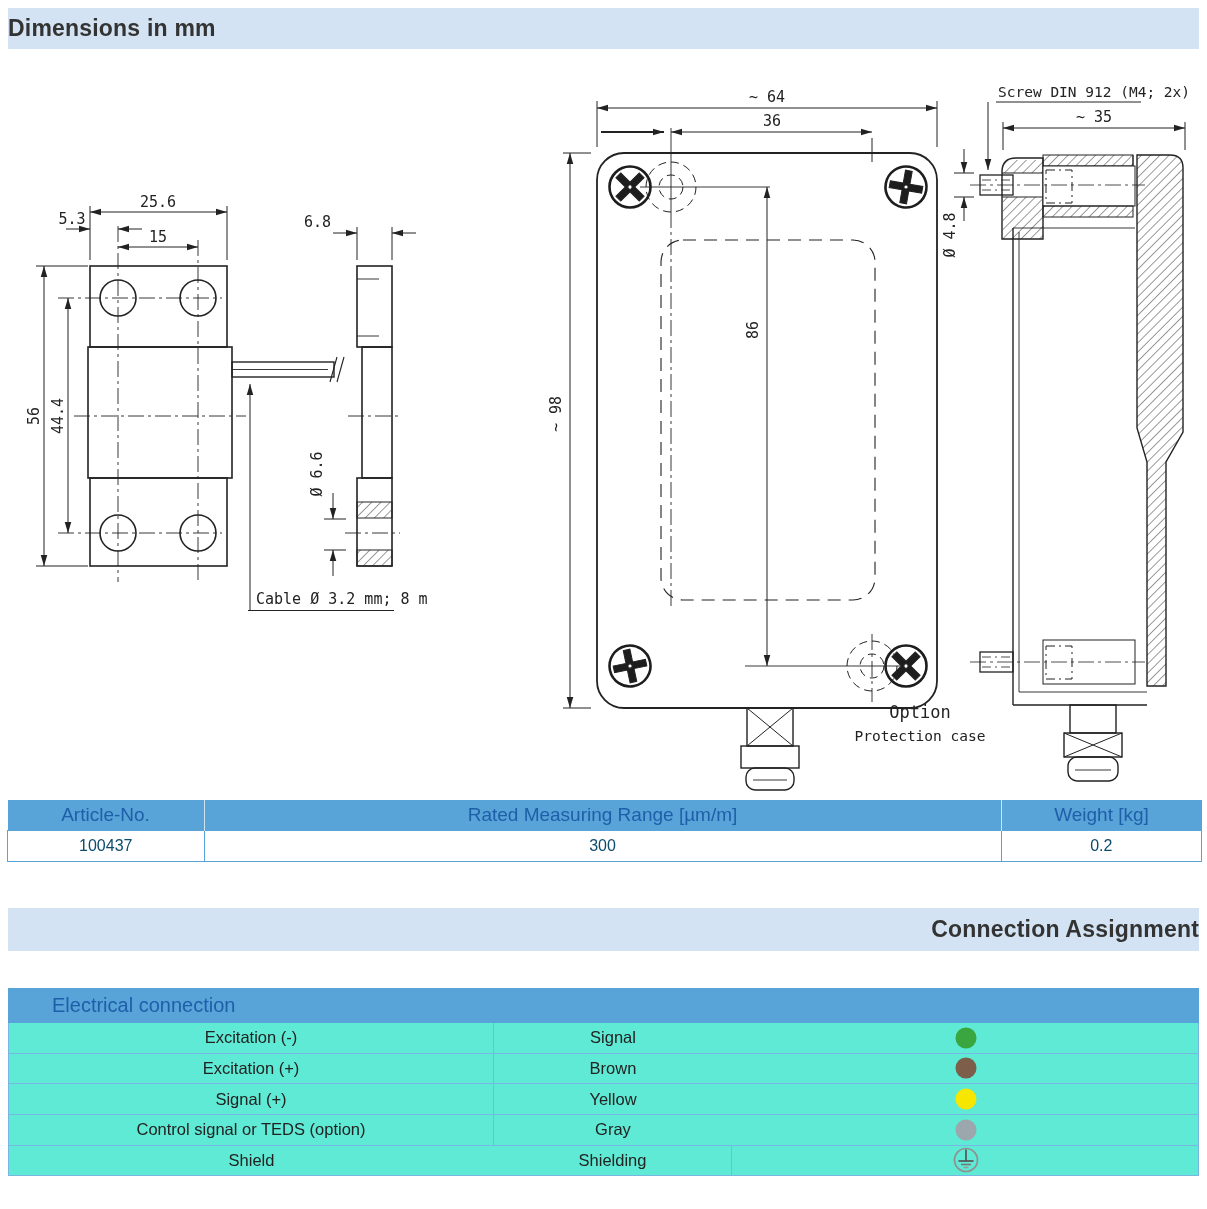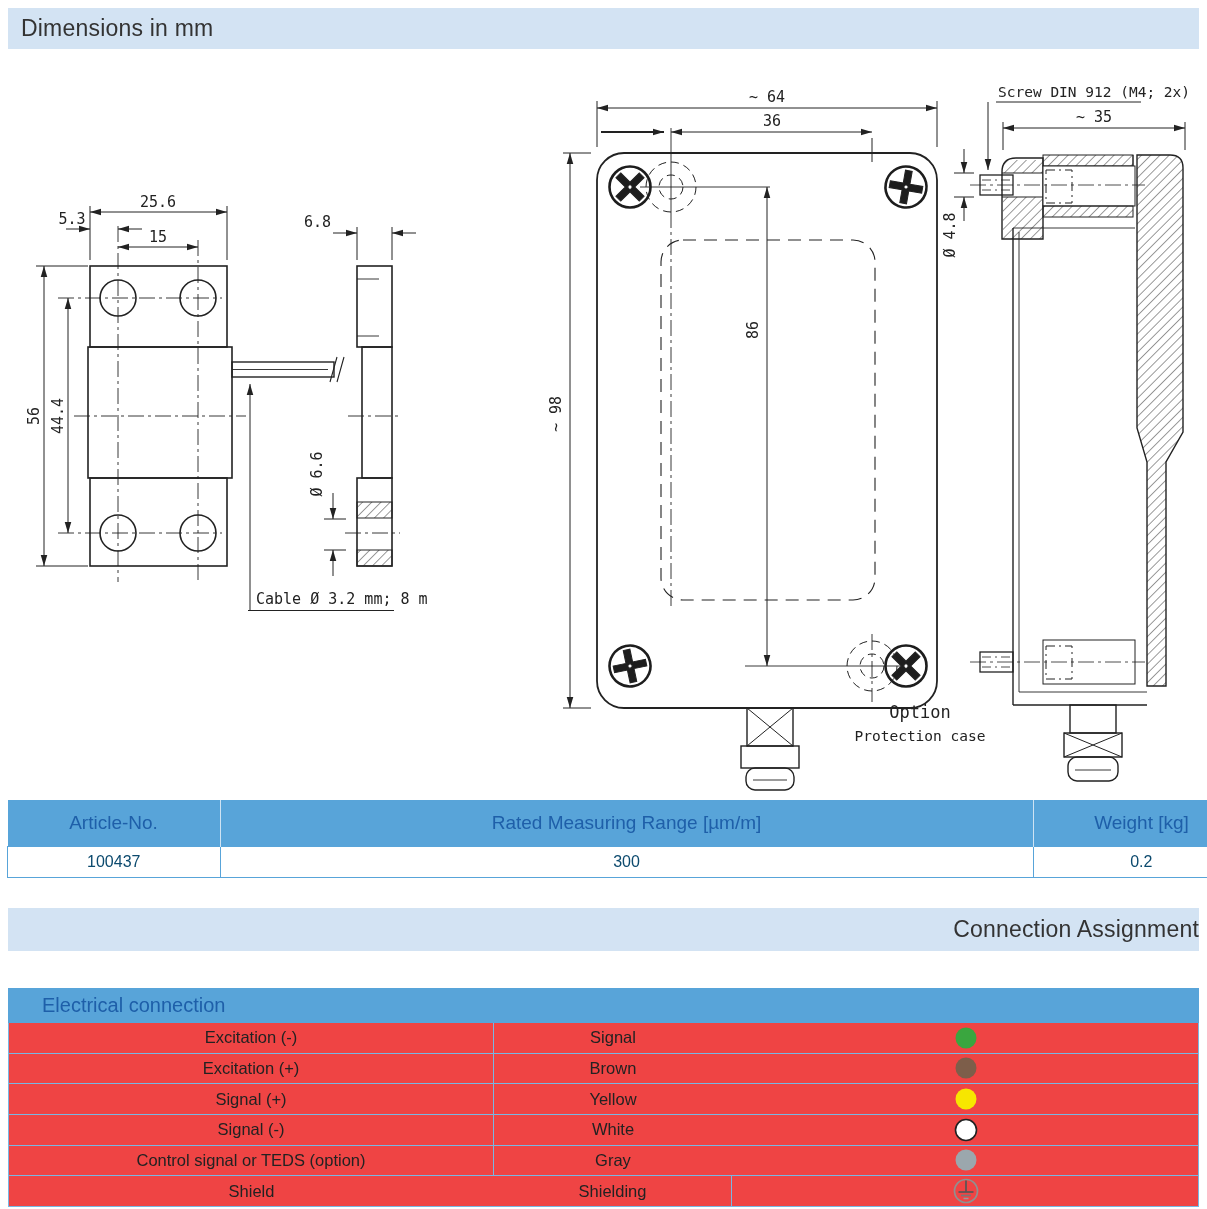--- a/index.html
+++ b/index.html
@@ -2,57 +2,57 @@
 <html><head>
 <meta charset="utf-8">
 <style>
   html,body{margin:0;padding:0;}
   body{
     position:relative;width:1207px;height:1209px;background:#ffffff;
     font-family:"Liberation Sans", sans-serif;color:#222;overflow:hidden;
   }
   .band{
     position:absolute;left:8px;width:1191px;background:#d3e3f3;
-    display:flex;align-items:center;padding-left:13px;box-sizing:border-box;
-    font-weight:normal;font-size:23px;color:#333333;letter-spacing:0.2px;
+    display:flex;align-items:center;box-sizing:border-box;
+    font-weight:bold;font-size:23px;color:#333333;letter-spacing:0.2px;
   }
   #band-dim{top:8px;height:41px;}
   #band-conn{top:908px;height:43px;justify-content:flex-end;}
   svg#drawing{position:absolute;left:0;top:55px;}
   svg text{font-family:"DejaVu Sans Mono", monospace;fill:#222;}
   .t15{font-size:15px;}
   .t14{font-size:14.5px;}
   .t17{font-size:17px;}
 
   
   #art-table{
     position:absolute;left:7px;top:800px;width:1192px;border-collapse:collapse;
     table-layout:fixed;font-size:16px;
   }
   #art-table th{
     background:#58a4d9;color:#1e5fa9;font-weight:normal;font-size:19px;
-    height:30px;border-left:1px solid #cfe3f3;text-align:center;padding:8px;
+    height:30px;border-left:1px solid #cfe3f3;text-align:center;padding:0;
   }
   #art-table th:first-child{border-left:none;}
   #art-table td{
     height:30px;border:1px solid #58a4d9;text-align:center;color:#0c4a6e;padding:0;
     background:#fff;
   }
   .w1{width:196px;} .w2{width:796px;} .w3{width:200px;}
 
   
   #elec{position:absolute;left:8px;top:988px;width:1191px;box-sizing:border-box;}
   #elec-header{
     background:#58a4d9;color:#1e5fa9;font-size:20px;height:35px;
-    display:flex;align-items:center;padding-left:34px;box-sizing:border-box;
+    display:flex;align-items:center;padding-left:44px;box-sizing:border-box;
   }
   .erow{
     display:grid;grid-template-columns:485px 238px 468px;height:30.65px;
     border-bottom:1px solid #79b7e3;border-left:1px solid #79b7e3;border-right:1px solid #79b7e3;
-    box-sizing:border-box;font-size:16.5px;background:#ef4444;
+    box-sizing:border-box;font-size:16.5px;background:#5eead4;
   }
   .ec{display:flex;align-items:center;justify-content:center;box-sizing:border-box;}
   .ec1{border-right:1px solid #79b7e3;}
   .dot{display:block;}
   .dot circle{stroke:none;}
   .dot.outlined circle{stroke:#222;stroke-width:1.6;}
 </style>
 </head>
 <body>
 
@@ -310,29 +310,20 @@
   <div class="erow">
     <div class="ec ec1">Signal (+)</div>
     <div class="ec">Yellow</div>
     <div class="ec">
       <svg class="dot" width="24" height="24">
         <circle cx="12" cy="12" r="10.5" fill="#f7e600"></circle>
       </svg>
     </div>
   </div>
 
-  <div class="erow">
-    <div class="ec ec1">Signal (-)</div>
-    <div class="ec">White</div>
-    <div class="ec">
-      <svg class="dot outlined" width="24" height="24">
-        <circle cx="12" cy="12" r="10.5" fill="#ffffff"></circle>
-      </svg>
-    </div>
-  </div>
 
   <div class="erow">
     <div class="ec ec1">Control signal or TEDS (option)</div>
     <div class="ec">Gray</div>
     <div class="ec">
       <svg class="dot" width="24" height="24">
         <circle cx="12" cy="12" r="10.5" fill="#9ba7ad"></circle>
       </svg>
     </div>
   </div>

